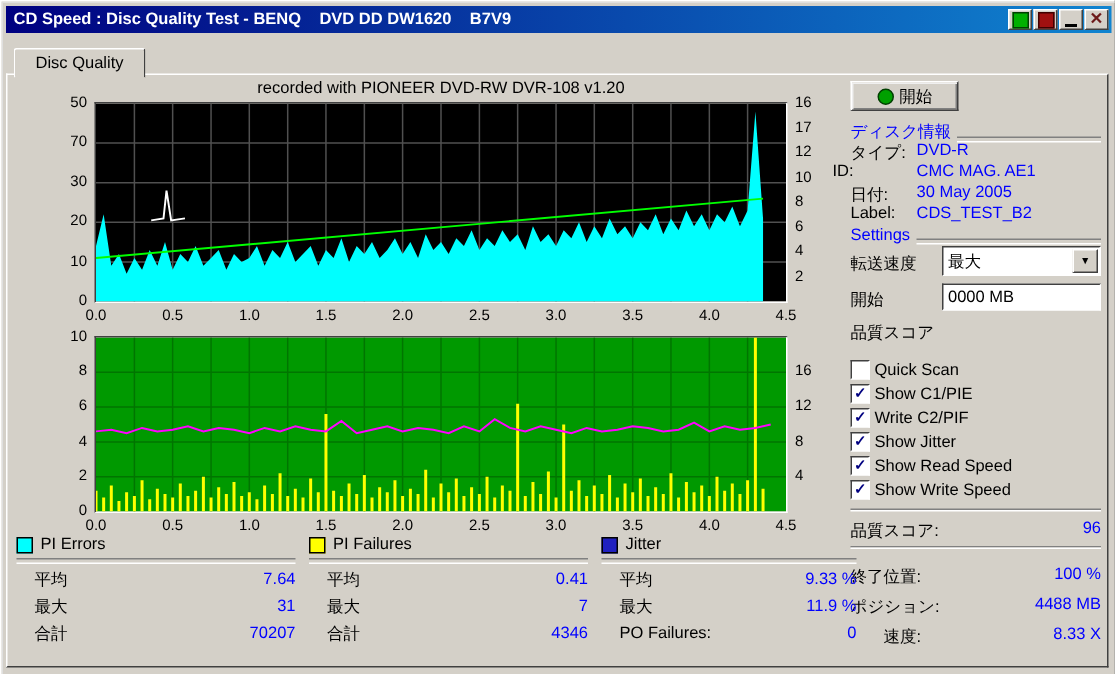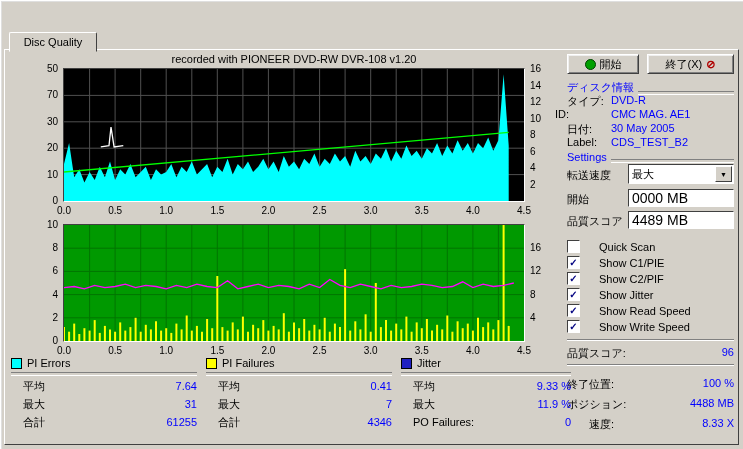--- a/index.html
+++ b/index.html
@@ -37,41 +37,50 @@
   .start-ico{width:9px;height:9px;border-radius:50%;background:#00a000;border:1px solid #004000;}
   .exit-ico{color:#b00000;font-size:11px;font-weight:bold;line-height:1;}
   .heading{color:#0000ff;}
   .lbl{color:#000;}
   .val{color:#0000ff;}
   .hrow{position:absolute;display:flex;align-items:flex-end;width:167px;}
   .hrow .fill{flex:1;margin-left:4px;height:2px;border-top:1px solid #808080;border-bottom:1px solid #fff;}
   .etchline{position:absolute;height:0;border-top:1px solid #808080;border-bottom:1px solid #fff;}
   .field{position:absolute;height:14px;background:#fff;border:1px solid;
        border-color:#404040 #fff #fff #404040;font-family:"Liberation Sans",sans-serif;
-       font-size:14px;padding:1px 3px;color:#000;}
+       font-size:11px;padding:1px 3px;color:#000;}
   .combo{position:absolute;width:104px;height:18px;background:#fff;border:1px solid;
        border-color:#404040 #fff #fff #404040;display:flex;align-items:center;box-sizing:content-box;}
   .combo-text{flex:1;padding-left:3px;}
   .combo-btn{width:15px;height:14px;margin:1px;background:#d4d0c8;border:1px solid;
        border-color:#fff #404040 #404040 #fff;font-size:7px;display:flex;align-items:center;justify-content:center;}
-  .cbrow{position:absolute;display:flex;align-items:center;gap:19px;height:13px;}
+  .cbrow{position:absolute;display:flex;align-items:center;gap:3px;height:13px;}
   .cbox{width:11px;height:11px;background:#fff;border:1px solid;border-color:#404040 #fff #fff #404040;
        font-size:10px;line-height:11px;color:#000080;text-align:center;font-weight:bold;box-sizing:content-box;}
   .panel{position:absolute;width:186px;}
   .phead{display:flex;align-items:center;gap:5px;height:14px;}
   .swatch{width:9px;height:9px;border:1px solid #000;}
   .pline{height:2px;border-top:1px solid #808080;border-bottom:1px solid #fff;margin:2px 0 1px 0;}
   .prow{display:flex;justify-content:space-between;height:18px;align-items:center;padding-left:12px;}
   .prow .val{text-align:right;}
 </style>
 </head>
 <body>
 
 <div class="win" id="win">
 
+  <div class="titlebar">
+    <span>CD Speed : Disc Quality Test - BENQ    DVD DD DW1620    B7V9</span>
+    <span class="tb-buttons">
+      <span class="tbtn"><span class="ic-green"></span></span>
+      <span class="tbtn"><span class="ic-red"></span></span>
+      <span class="tbtn"><span class="glyph-min"></span></span>
+      <span class="tbtn"><span class="glyph-x">✕</span></span>
+    </span>
+  </div>
 
   <div class="tab">
     <span>Disc Quality</span>
   </div>
   <div class="tabpage"></div>
 
   <div class="rec-header">recorded with PIONEER DVD-RW  DVR-108  v1.20</div>
 
   <div class="plot" id="plot1">
     <svg id="chart1" width="460" height="132">
@@ -215,24 +224,20 @@
         <line x1="439.6" y1="116" x2="439.6" y2="0.0" stroke="#ffff00" stroke-width="2"></line>
         <line x1="444.7" y1="116" x2="444.7" y2="100.9" stroke="#ffff00" stroke-width="2"></line>
         <polyline points="0.0,62.6 10.2,61.5 20.4,63.8 30.7,60.3 40.9,62.6 51.1,61.5 61.3,59.2 71.6,62.6 81.8,60.3 92.0,61.5 102.2,63.8 112.4,60.3 122.7,62.6 132.9,59.2 143.1,61.5 153.3,62.6 163.6,55.7 173.8,63.8 184.0,61.5 194.2,59.2 204.4,62.6 214.7,60.3 224.9,61.5 235.1,63.8 245.3,59.2 255.6,62.6 265.8,54.5 276.0,60.3 286.2,62.6 296.4,59.2 306.7,61.5 316.9,63.8 327.1,60.3 337.3,62.6 347.6,61.5 357.8,59.2 368.0,60.3 378.2,62.6 388.4,61.5 398.7,56.8 408.9,62.6 419.1,59.2 429.3,61.5 439.6,60.3 449.8,58.0" fill="none" stroke="#ff00ff" stroke-width="1.3"></polyline>
       </svg>
   </div>
 
   <div class="btn" id="btn-start" style="left:566px;top:53px;width:72px;">
     <span class="start-ico"></span>
     <span>開始</span>
   </div>
-  <div class="btn" id="btn-exit" style="left:646px;top:53px;width:87px;">
-    <span>終了(X)</span>
-    <span class="exit-ico">⊘</span>
-  </div>
 
   <div class="hrow" style="left:566px;top:79px;">
     <span class="heading">ディスク情報</span>
       <span class="fill"></span>
   </div>
   <span class="abs lbl" style="left:566px;top:93px;">タイプ:</span>
   <span class="abs val" style="left:610px;top:93px;">DVD-R</span>
   <span class="abs lbl" style="left:554px;top:107px;">ID:</span>
   <span class="abs val" style="left:610px;top:107px;">CMC MAG. AE1</span>
   <span class="abs lbl" style="left:566px;top:121px;">日付:</span>
@@ -248,33 +253,32 @@
   <span class="abs lbl" style="left:566px;top:167px;">転送速度</span>
   <div class="combo" style="left:627px;top:163px;">
     <span class="combo-text">最大</span>
     <span class="combo-btn">▼</span>
   </div>
 
   <span class="abs lbl" style="left:566px;top:191px;">開始</span>
   <input class="field" style="left: 627px; top: 188px; width: 98px;" readonly="" value="0000 MB">
 
   <span class="abs lbl" style="left:566px;top:213px;">品質スコア</span>
-  <input class="field" style="left: 627px; top: 210px; width: 98px;" readonly="" value="4489 MB">
 
   <div class="cbrow" style="left:566px;top:239px;">
     <span class="cbox"></span>
     <span class="lbl">Quick Scan</span>
   </div>
   <div class="cbrow" style="left:566px;top:255px;">
     <span class="cbox">✓</span>
     <span class="lbl">Show C1/PIE</span>
   </div>
   <div class="cbrow" style="left:566px;top:271px;">
     <span class="cbox">✓</span>
-    <span class="lbl">Show C2/PIF</span>
+    <span class="lbl">Write C2/PIF</span>
   </div>
   <div class="cbrow" style="left:566px;top:287px;">
     <span class="cbox">✓</span>
     <span class="lbl">Show Jitter</span>
   </div>
   <div class="cbrow" style="left:566px;top:303px;">
     <span class="cbox">✓</span>
     <span class="lbl">Show Read Speed</span>
   </div>
   <div class="cbrow" style="left:566px;top:319px;">
@@ -303,21 +307,21 @@
     <div class="prow">
         <span class="lbl">平均</span>
         <span class="val">7.64</span>
       </div>
     <div class="prow">
         <span class="lbl">最大</span>
         <span class="val">31</span>
       </div>
     <div class="prow">
         <span class="lbl">合計</span>
-        <span class="val">61255</span>
+        <span class="val">70207</span>
       </div>
   </div>
 
   <div class="panel" style="left:205px;top:355px;">
     <div class="phead">
       <span class="swatch" style="background: rgb(255, 255, 0);"></span>
       <span>PI Failures</span>
     </div>
     <div class="pline"></div>
     <div class="prow">
@@ -359,21 +363,21 @@
     <span class="tick" style="left: 21px; top: 141.2px; width: 36px; text-align: right;">20</span>
     <span class="tick" style="left: 21px; top: 114.8px; width: 36px; text-align: right;">30</span>
     <span class="tick" style="left: 21px; top: 88.4px; width: 36px; text-align: right;">70</span>
     <span class="tick" style="left: 21px; top: 62px; width: 36px; text-align: right;">50</span>
     <span class="tick" style="left: 529px; top: 177.5px; width: 24px; text-align: left;">2</span>
     <span class="tick" style="left: 529px; top: 161px; width: 24px; text-align: left;">4</span>
     <span class="tick" style="left: 529px; top: 144.5px; width: 24px; text-align: left;">6</span>
     <span class="tick" style="left: 529px; top: 128px; width: 24px; text-align: left;">8</span>
     <span class="tick" style="left: 529px; top: 111.5px; width: 24px; text-align: left;">10</span>
     <span class="tick" style="left: 529px; top: 95px; width: 24px; text-align: left;">12</span>
-    <span class="tick" style="left: 529px; top: 78.5px; width: 24px; text-align: left;">14</span>
+    <span class="tick" style="left: 529px; top: 78.5px; width: 24px; text-align: left;">17</span>
     <span class="tick" style="left: 529px; top: 62px; width: 24px; text-align: left;">16</span>
     <span class="tick" style="left: 51px; top: 204px; width: 24px; text-align: center;">0.0</span>
     <span class="tick" style="left: 102.111px; top: 204px; width: 24px; text-align: center;">0.5</span>
     <span class="tick" style="left: 153.222px; top: 204px; width: 24px; text-align: center;">1.0</span>
     <span class="tick" style="left: 204.333px; top: 204px; width: 24px; text-align: center;">1.5</span>
     <span class="tick" style="left: 255.444px; top: 204px; width: 24px; text-align: center;">2.0</span>
     <span class="tick" style="left: 306.556px; top: 204px; width: 24px; text-align: center;">2.5</span>
     <span class="tick" style="left: 357.667px; top: 204px; width: 24px; text-align: center;">3.0</span>
     <span class="tick" style="left: 408.778px; top: 204px; width: 24px; text-align: center;">3.5</span>
     <span class="tick" style="left: 459.889px; top: 204px; width: 24px; text-align: center;">4.0</span>

